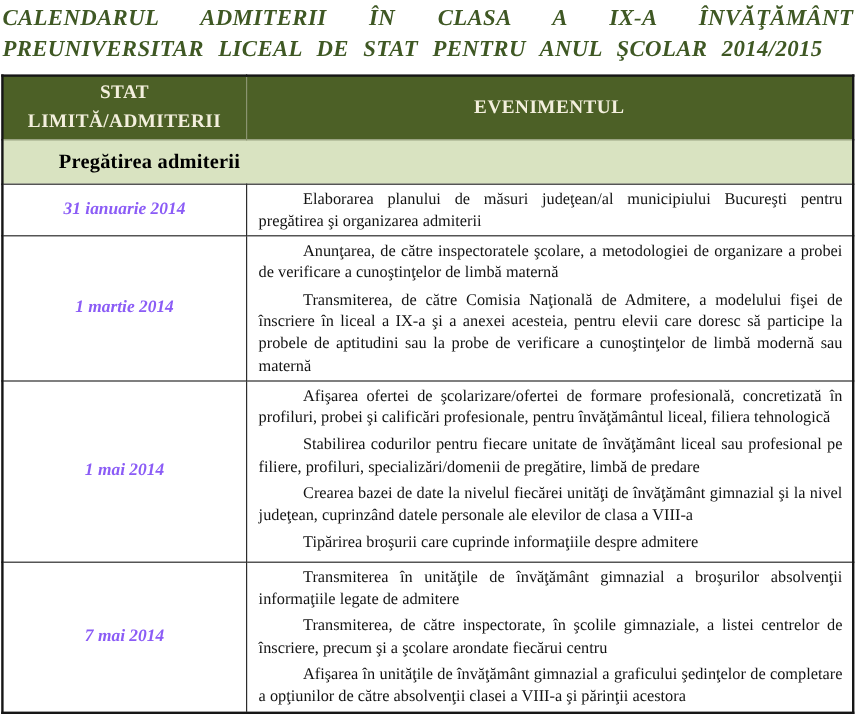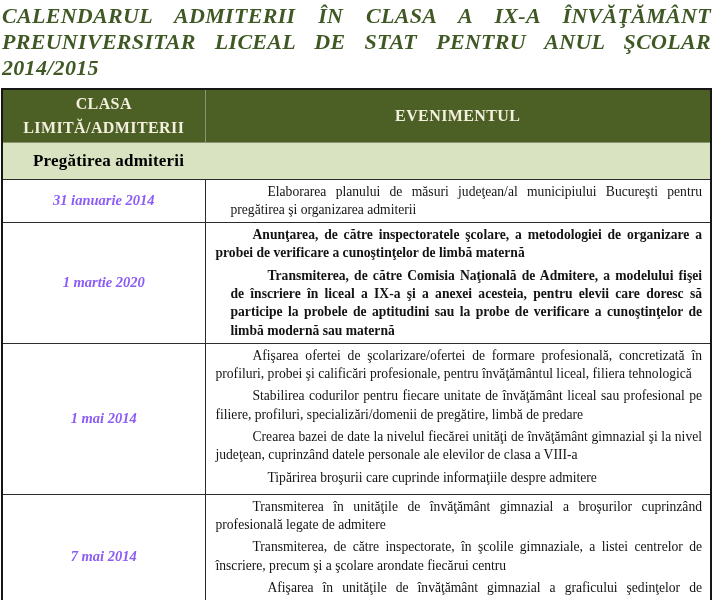--- a/index.html
+++ b/index.html
@@ -10,21 +10,21 @@
     background: #ffffff;
     font-family: "Liberation Serif", serif;
     box-sizing: border-box;
   }
   .doc-title {
     margin: 0;
     padding: 3px 4px 0 2px;
     color: #3f5824;
     font-weight: bold;
     font-style: italic;
-    font-size: 22px;
+    font-size: 19px;
     line-height: 26px;
     text-align: justify;
     word-spacing: 7px;
     letter-spacing: 0.3px;
   }
   table.admission-table {
     width: 711px;
     margin: 7px 0 0 1px;
     border-collapse: collapse;
     border: 2px solid #161616;
@@ -48,21 +48,21 @@
     letter-spacing: 0.4px;
     border-color: #8a9470;
   }
   tr.section-row td {
     background: #d9e3c1;
     color: #000000;
     font-size: 17px;
     font-weight: bold;
     height: 37px;
     vertical-align: middle;
-    padding-left: 30px;
+    padding-left: 46px;
     letter-spacing: 0.2px;
   }
   td.date-cell {
     text-align: center;
     vertical-align: middle;
     font-weight: bold;
     font-style: italic;
     font-size: 14.5px;
     color: #8b5cf6;
     padding: 1px;
@@ -71,81 +71,81 @@
     padding: 3px 8px 3px 10px;
     font-size: 13.6px;
     color: #131313;
   }
   td.event-cell p {
     margin: 0 0 4px 0;
     text-indent: 37px;
     text-align: justify;
     line-height: 18.3px;
   }
-  td.event-cell p:last-child { margin-bottom: 0; margin-left: 15px; }
+  td.event-cell p:last-child { margin-bottom: 0; }
   tr.row-1 td { height: 43px; }
-  tr.row-2 td { height: 114px; font-weight: bold; }
+  tr.row-2 td { height: 114px; }
   tr.row-3 td { height: 151px; }
   tr.row-4 td { height: 105px; }
 </style>
 </head>
 <body>
 
 <div class="page">
 
   <h1 class="doc-title">CALENDARUL ADMITERII ÎN CLASA A IX-A ÎNVĂŢĂMÂNT PREUNIVERSITAR LICEAL DE STAT PENTRU ANUL ŞCOLAR 2014/2015</h1>
 
   <table class="admission-table">
     <colgroup>
         <col class="c-date">
         <col class="c-event">
       </colgroup>
 
     <tbody>
         <tr class="head-row">
       <th>
-        <span>CLASA</span><br>
+        <span>STAT</span><br>
         <span>LIMITĂ/ADMITERII</span>
       </th>
       <th>EVENIMENTUL</th>
     </tr>
 
     <tr class="section-row">
       <td colspan="2">Pregătirea admiterii</td>
     </tr>
 
     <tr class="row-1">
       <td class="date-cell">31 ianuarie 2014</td>
       <td class="event-cell">
         <p>Elaborarea planului de măsuri judeţean/al municipiului Bucureşti pentru pregătirea şi organizarea admiterii</p>
       </td>
     </tr>
 
     <tr class="row-2">
-      <td class="date-cell">1 martie 2020</td>
+      <td class="date-cell">1 martie 2014</td>
       <td class="event-cell">
         <p>Anunţarea, de către inspectoratele şcolare, a metodologiei de organizare a probei de verificare a cunoştinţelor de limbă maternă</p>
         <p>Transmiterea, de către Comisia Naţională de Admitere, a modelului fişei de înscriere în liceal a IX-a şi a anexei acesteia, pentru elevii care doresc să participe la probele de aptitudini sau la probe de verificare a cunoştinţelor de limbă modernă sau maternă</p>
       </td>
     </tr>
 
     <tr class="row-3">
       <td class="date-cell">1 mai 2014</td>
       <td class="event-cell">
         <p>Afişarea ofertei de şcolarizare/ofertei de formare profesională, concretizată în profiluri, probei şi calificări profesionale, pentru învăţământul liceal, filiera tehnologică</p>
         <p>Stabilirea codurilor pentru fiecare unitate de învăţământ liceal sau profesional pe filiere, profiluri, specializări/domenii de pregătire, limbă de predare</p>
         <p>Crearea bazei de date la nivelul fiecărei unităţi de învăţământ gimnazial şi la nivel judeţean, cuprinzând datele personale ale elevilor de clasa a VIII-a</p>
         <p>Tipărirea broşurii care cuprinde informaţiile despre admitere</p>
       </td>
     </tr>
 
     <tr class="row-4">
       <td class="date-cell">7 mai 2014</td>
       <td class="event-cell">
-        <p>Transmiterea în unităţile de învăţământ gimnazial a broşurilor cuprinzând profesională legate de admitere</p>
+        <p>Transmiterea în unităţile de învăţământ gimnazial a broşurilor absolvenţii informaţiile legate de admitere</p>
         <p>Transmiterea, de către inspectorate, în şcolile gimnaziale, a listei centrelor de înscriere, precum şi a şcolare arondate fiecărui centru</p>
         <p>Afişarea în unităţile de învăţământ gimnazial a graficului şedinţelor de completare a opţiunilor de către absolvenţii clasei a VIII-a şi părinţii acestora</p>
       </td>
     </tr>
 
   </tbody>
     </table>
 </div>
 
 </body></html>

